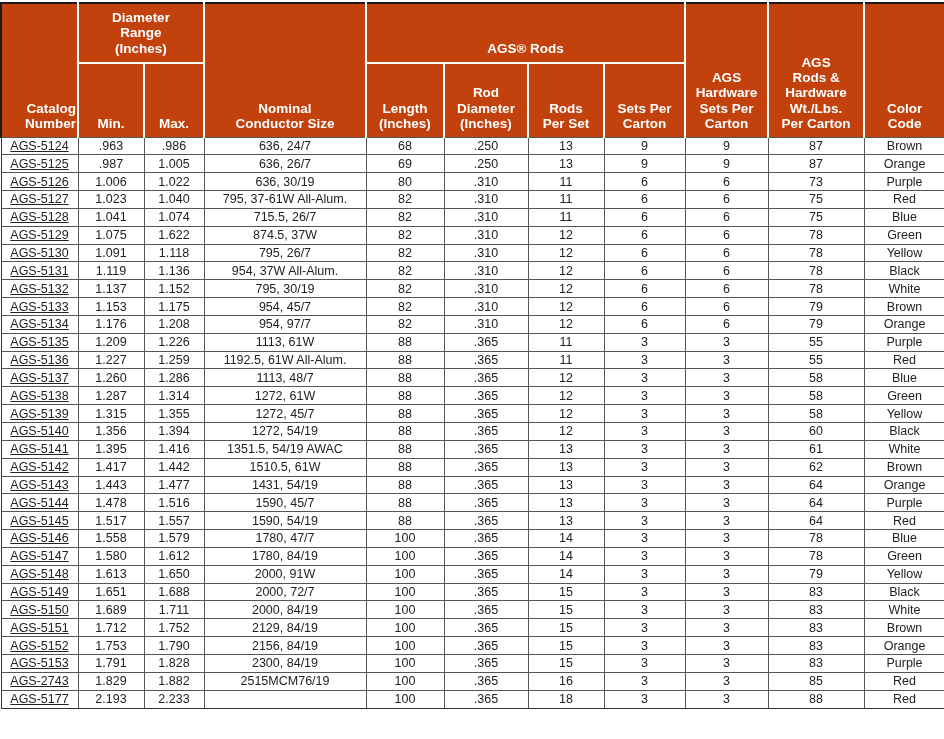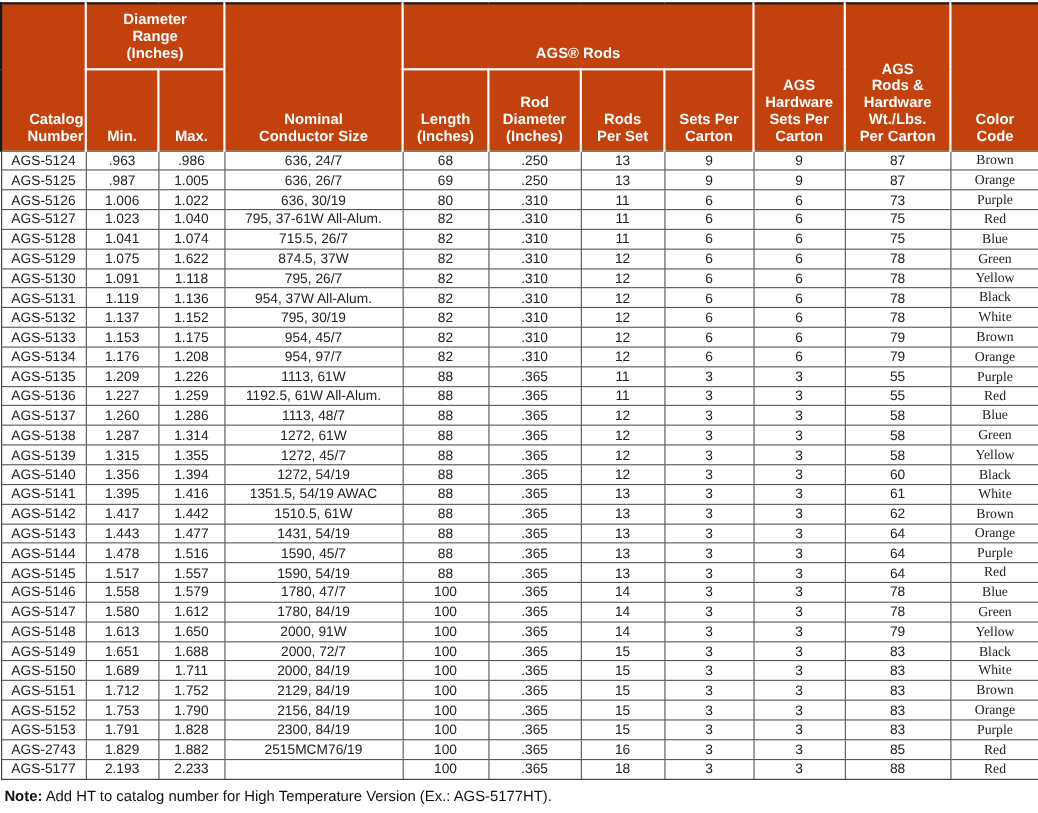--- a/index.html
+++ b/index.html
@@ -47,22 +47,22 @@
     border: 1px solid #555555;
     height: 16.85px;
     text-align: center;
     vertical-align: middle;
     font-size: 12.5px;
     color: #222222;
     padding: 0 2px;
     white-space: nowrap;
     overflow: hidden;
   }
-  tbody tr td:first-child { border-left-color: #333; }
-  tbody tr td:last-child  { border-right-color: #333; font-family: Liberation Serif, serif; }
+  tbody tr td:first-child { border-left-color: #333; text-decoration: underline; }
+  tbody tr td:last-child  { border-right-color: #333; }
   tbody tr:last-child td  { border-bottom-color: #333; }
   
   .footnote {
     margin-top: 7px;
     padding-left: 4px;
     font-size: 13.5px;
     color: #111111;
   }
   .footnote .note-label { font-weight: bold; }
 </style>
@@ -533,16 +533,13 @@
           <td>.365</td>
           <td>18</td>
           <td>3</td>
           <td>3</td>
           <td>88</td>
           <td>Red</td>
         </tr>
       </tbody>
   </table>
 
-  <div class="footnote">
-    <span class="note-label">Note:</span><span> Add HT to catalog number for High Temperature Version (Ex.: AGS-5177HT).</span>
-  </div>
 </div>
 
 </body></html>

